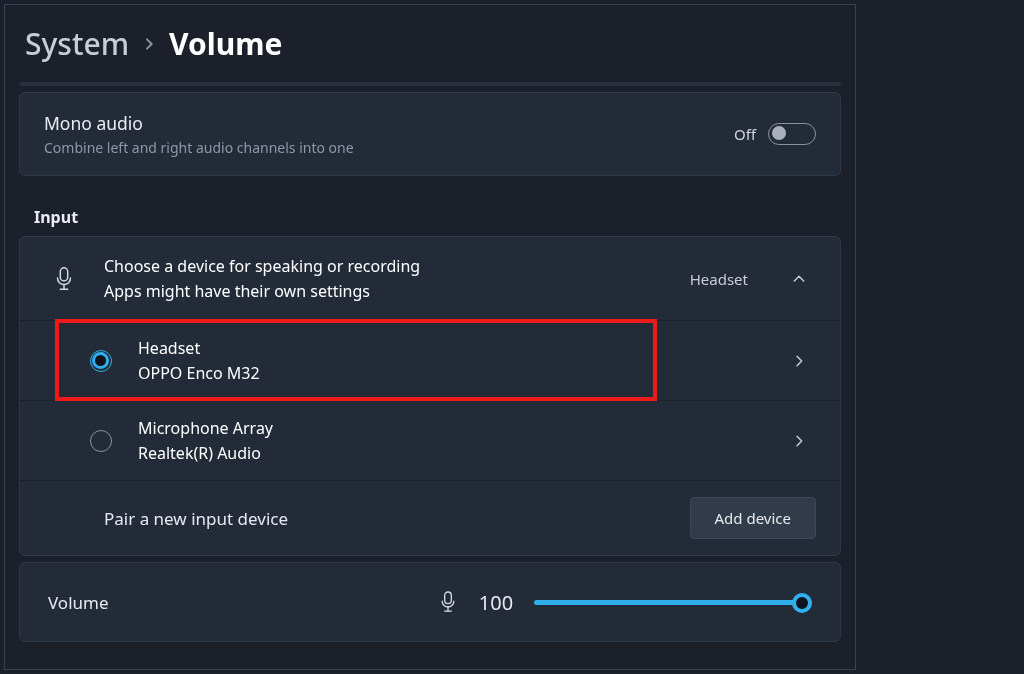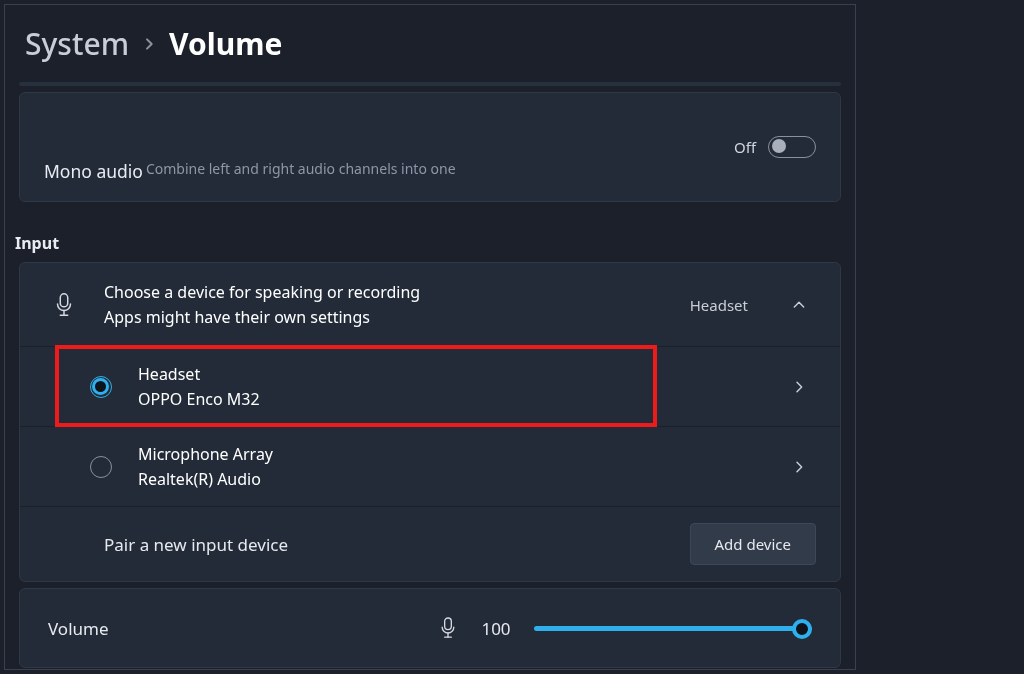--- a/index.html
+++ b/index.html
@@ -55,24 +55,23 @@
       margin: 6px 4px;
     }
     .row {
       display: flex;
       align-items: center;
       padding: 18px 24px;
       min-height: 78px;
     }
     .row .text {
       display: flex;
-      flex-direction: row;
+      flex-direction: column;
       gap: 3px;
       flex: 1 1 auto;
-      margin-top: 48px;
     }
     .row .title {
       font-size: 17.5px;
       color: #e9ecf2;
       font-weight: 400;
     }
     .row .subtitle {
       font-size: 14px;
       color: #8f96a5;
     }
@@ -101,21 +100,21 @@
       border-radius: 50%;
       position: absolute;
       top: 2px; left: 3px;
     }
 
     
     .section-header {
       font-size: 16px;
       font-weight: 700;
       color: #e9ecf2;
-      margin: 30px 0 8px;
+      margin: 30px 19px 8px;
     }
 
     
     .input-card { padding: 0; overflow: hidden; }
     .input-card .header-row {
       display: flex;
       align-items: center;
       padding: 18px 24px;
       gap: 20px;
       border-bottom: 1px solid #1b202b;
@@ -213,21 +212,21 @@
       font-size: 17px;
       color: #e7e9ef;
       flex: 0 0 auto;
     }
     .vol-card .flex-grow { flex: 1 1 auto; }
     .vol-icon { display: flex; align-items: center; }
     .vol-val {
       width: 56px;
       text-align: center;
       color: #e7e9ef;
-      font-size: 17px;
+      font-size: 20px;
     }
     .slider-outer {
       position: relative;
       width: 278px;
       height: 24px;
       display: flex;
       align-items: center;
     }
     .track-bg {
       position: absolute;

